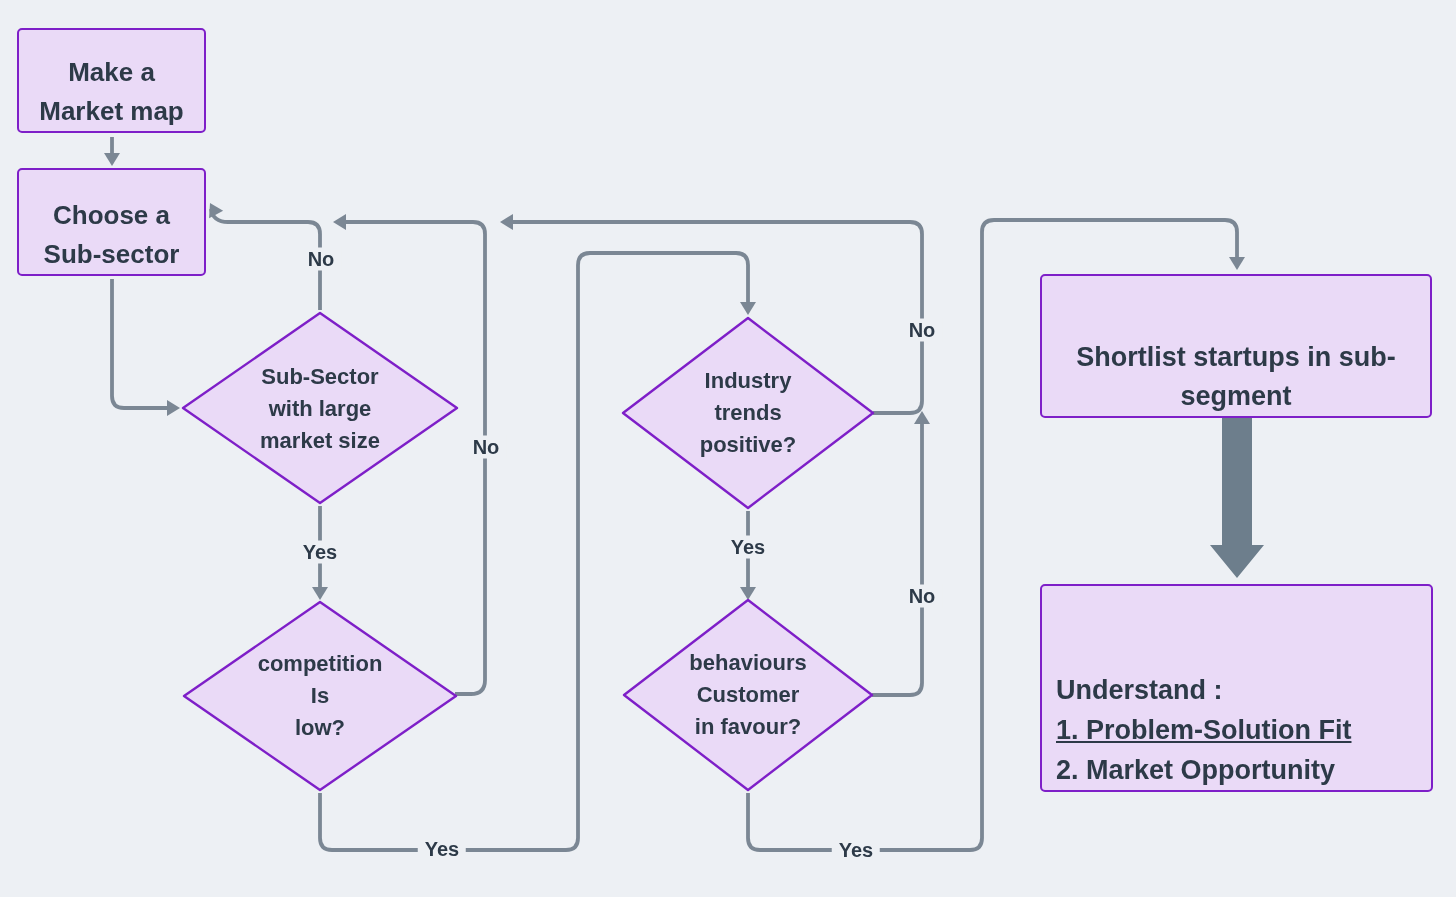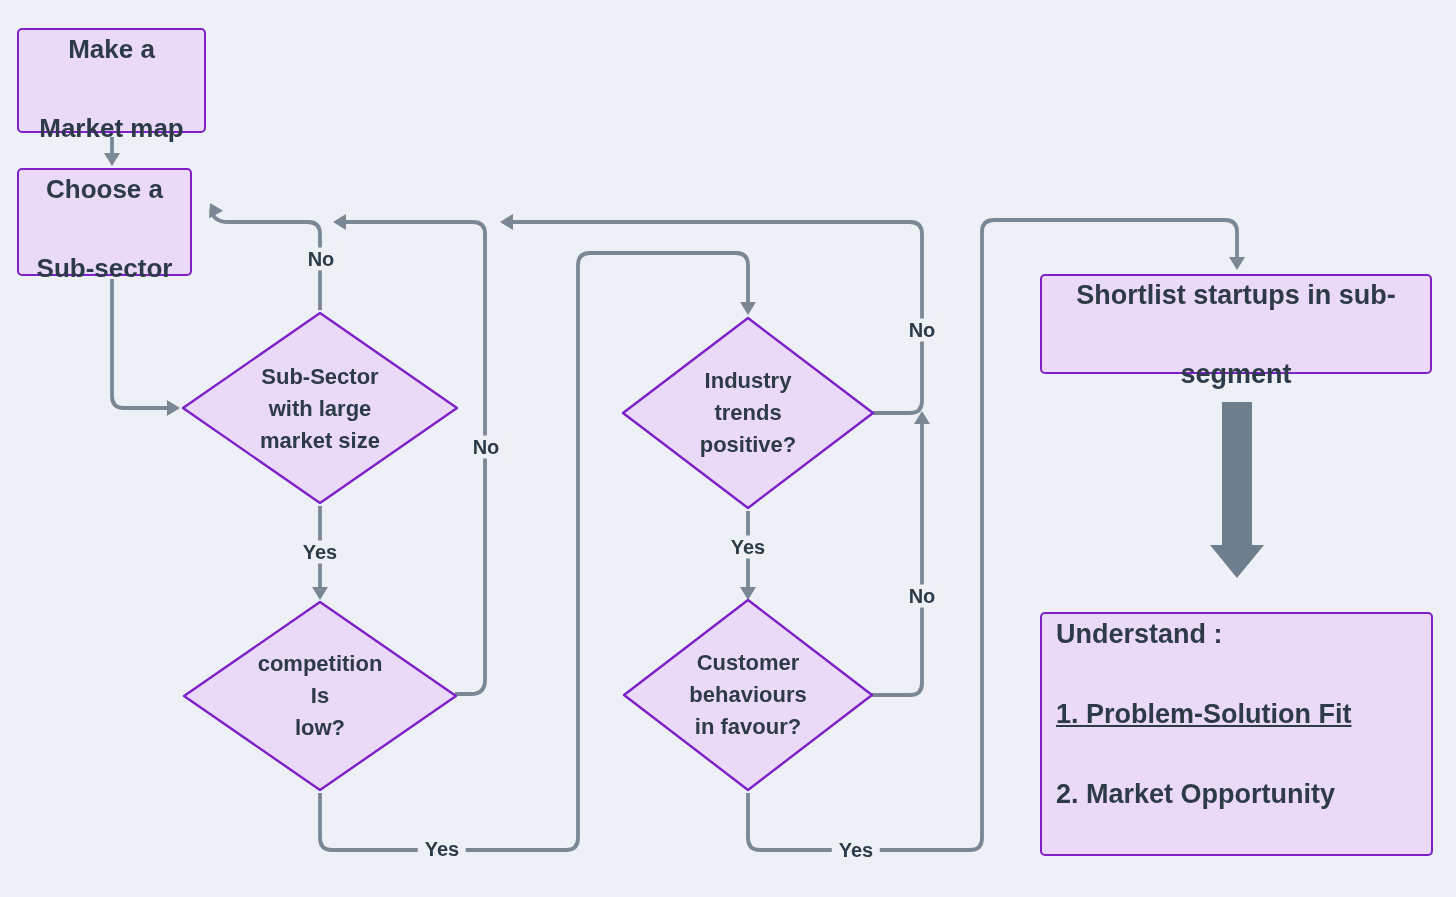--- a/index.html
+++ b/index.html
@@ -15,22 +15,22 @@
     position:relative;width:1456px;height:897px;background:var(--bg);
     font-family:"Liberation Sans",sans-serif;overflow:hidden;color:var(--text-color);
   }
   svg.layer{position:absolute;left:0;top:0;}
   .edge{fill:none;stroke:var(--line-color);stroke-width:3.8;}
   .ah{fill:var(--line-color);stroke:none;}
   .diamond{fill:var(--node-fill);stroke:var(--node-border);stroke-width:2.4;stroke-linejoin:round;}
   .block-arrow{fill:var(--solid-arrow);stroke:none;}
   .node{
     position:absolute;background:var(--node-fill);border:2.5px solid var(--node-border);
-    border-radius:5px;display:flex;flex-direction:column;align-items:center;justify-content:flex-start;
-    font-weight:700;text-align:center;box-sizing:border-box;gap:40px;
+    border-radius:5px;display:flex;flex-direction:column;align-items:center;justify-content:flex-end;
+    font-weight:700;text-align:center;box-sizing:border-box;
   }
   .node .ln{line-height:39px;font-size:26px;}
   .node.big .ln{font-size:27px;}
   .node.left-align{align-items:flex-start;text-align:left;padding-left:14px;}
   .dtext{
     position:absolute;width:224px;text-align:center;font-weight:700;
     font-size:22px;line-height:32px;pointer-events:none;
   }
   .edge-label{
     position:absolute;transform:translate(-50%,-50%);background:var(--bg);
@@ -83,31 +83,31 @@
       <polygon class="diamond" points="748,318 873,413 748,508 623,413"></polygon>
       <polygon class="diamond" points="748,600 872,695 748,790 624,695"></polygon>
     </g>
   </svg>
 
   <div class="node" style="left:17px;top:28px;width:189px;height:105px;">
     <div class="ln">Make a</div>
     <div class="ln">Market map</div>
   </div>
 
-  <div class="node" style="left:17px;top:168px;width:175px;height:108px;">
+  <div class="node" style="left:17px;top:168px;width:189px;height:108px;">
     <div class="ln">Choose a</div>
     <div class="ln">Sub-sector</div>
   </div>
 
-  <div class="node big" style="left:1040px;top:274px;width:392px;height:100px;">
+  <div class="node big" style="left:1040px;top:274px;width:392px;height:144px;">
     <div class="ln">Shortlist startups in sub-</div>
     <div class="ln">segment</div>
   </div>
 
-  <div class="node big left-align" style="left:1040px;top:584px;width:393px;height:244px;margin-top:28px;">
+  <div class="node big left-align" style="left:1040px;top:584px;width:393px;height:208px;">
     <div class="ln" style="line-height:40px;">Understand :</div>
     <div class="ln" style="line-height:40px;text-decoration:underline;">1. Problem-Solution Fit</div>
     <div class="ln" style="line-height:40px;">2. Market Opportunity</div>
   </div>
 
   <div class="dtext" style="left:208px;top:361px;">
     <div>Sub-Sector</div>
     <div>with large</div>
     <div>market size</div>
   </div>
@@ -118,22 +118,22 @@
     <div>low?</div>
   </div>
 
   <div class="dtext" style="left:636px;top:365px;">
     <div>Industry</div>
     <div>trends</div>
     <div>positive?</div>
   </div>
 
   <div class="dtext" style="left:636px;top:647px;">
+    <div>behaviours</div>
     <div>Customer</div>
-    <div>behaviours</div>
     <div>in favour?</div>
   </div>
 
   <span class="edge-label" style="left:321px;top:259px;">No</span>
   <span class="edge-label" style="left:320px;top:552px;">Yes</span>
   <span class="edge-label" style="left:486px;top:447px;">No</span>
   <span class="edge-label" style="left:442px;top:849px;">Yes</span>
   <span class="edge-label" style="left:922px;top:330px;">No</span>
   <span class="edge-label" style="left:748px;top:547px;">Yes</span>
   <span class="edge-label" style="left:922px;top:596px;">No</span>

